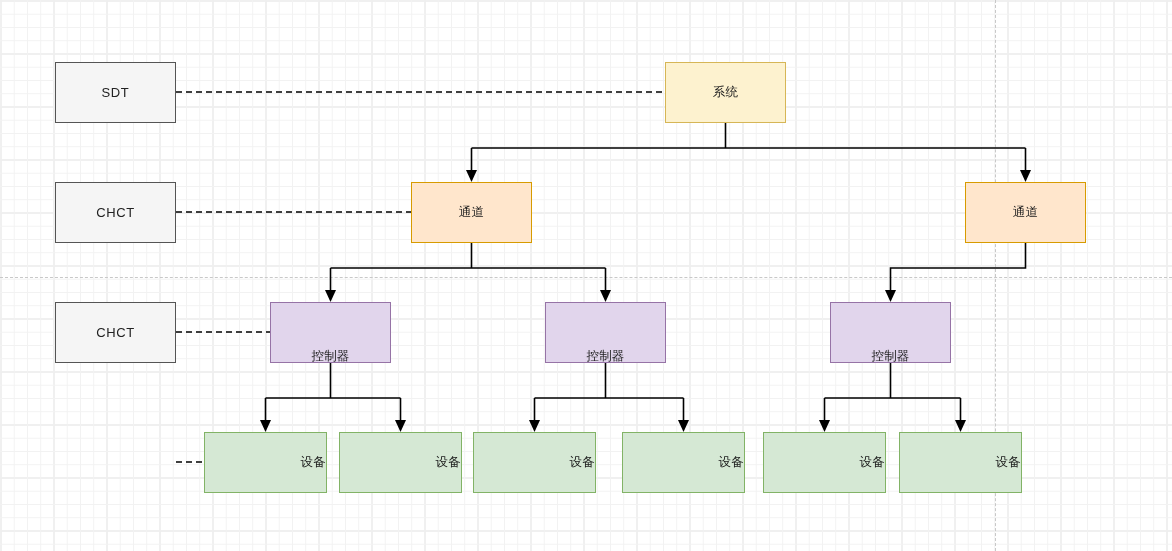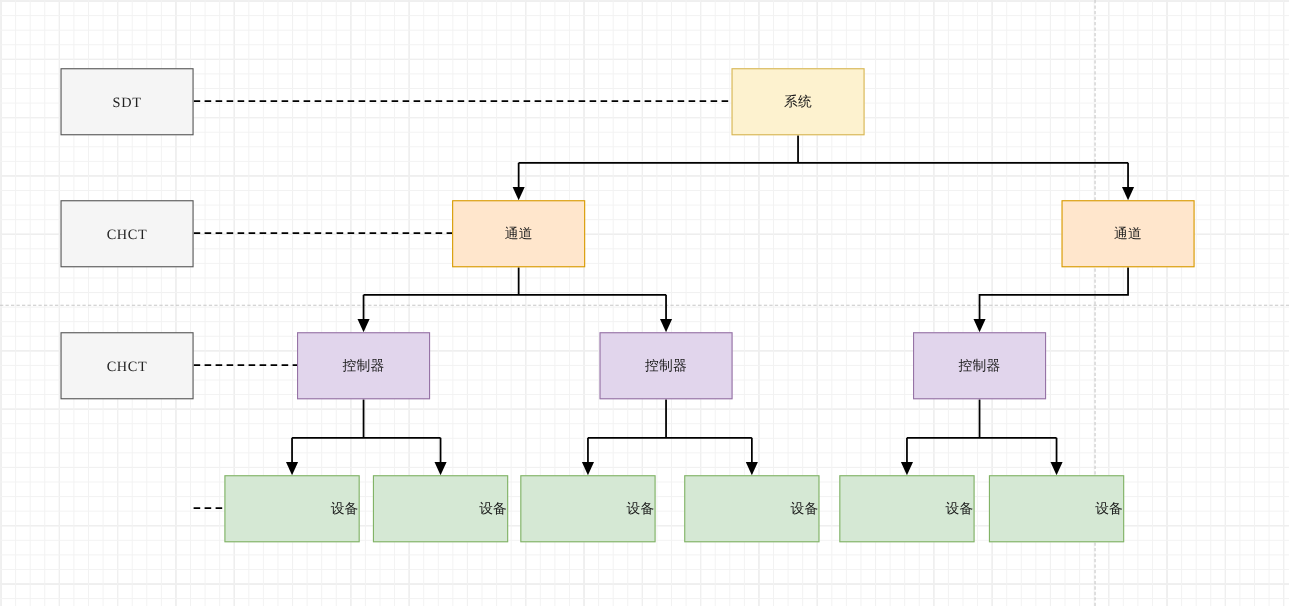--- a/index.html
+++ b/index.html
@@ -45,40 +45,40 @@
   .node {
     position: absolute;
     display: flex;
     align-items: center;
     justify-content: center;
     font-size: 12.5px;
     color: #1a1a1a;
     letter-spacing: 0.2px;
     white-space: nowrap;
     line-height: 1;
-    font-family: Liberation Serif, serif;
   }
   .node.legend {
     background: #f5f5f5;
     border: 1.6px solid #555555;
     color: #222;
     font-size: 13px;
     letter-spacing: 0.6px;
   }
   .node.system {
     background: #fdf2cf;
     border: 1.4px solid #d6b656;
   }
   .node.channel {
     background: #ffe6cc;
     border: 1.4px solid #d79b00;
   }
   .node.controller {
     background: #e1d5ec;
     border: 1.4px solid #9673a6;
+    align-items: flex-end;
   }
   .node.device {
     background: #d5e8d4;
     border: 1.4px solid #82b366;
     justify-content: flex-end;
   }
 
   
   #links {
     position: absolute;

